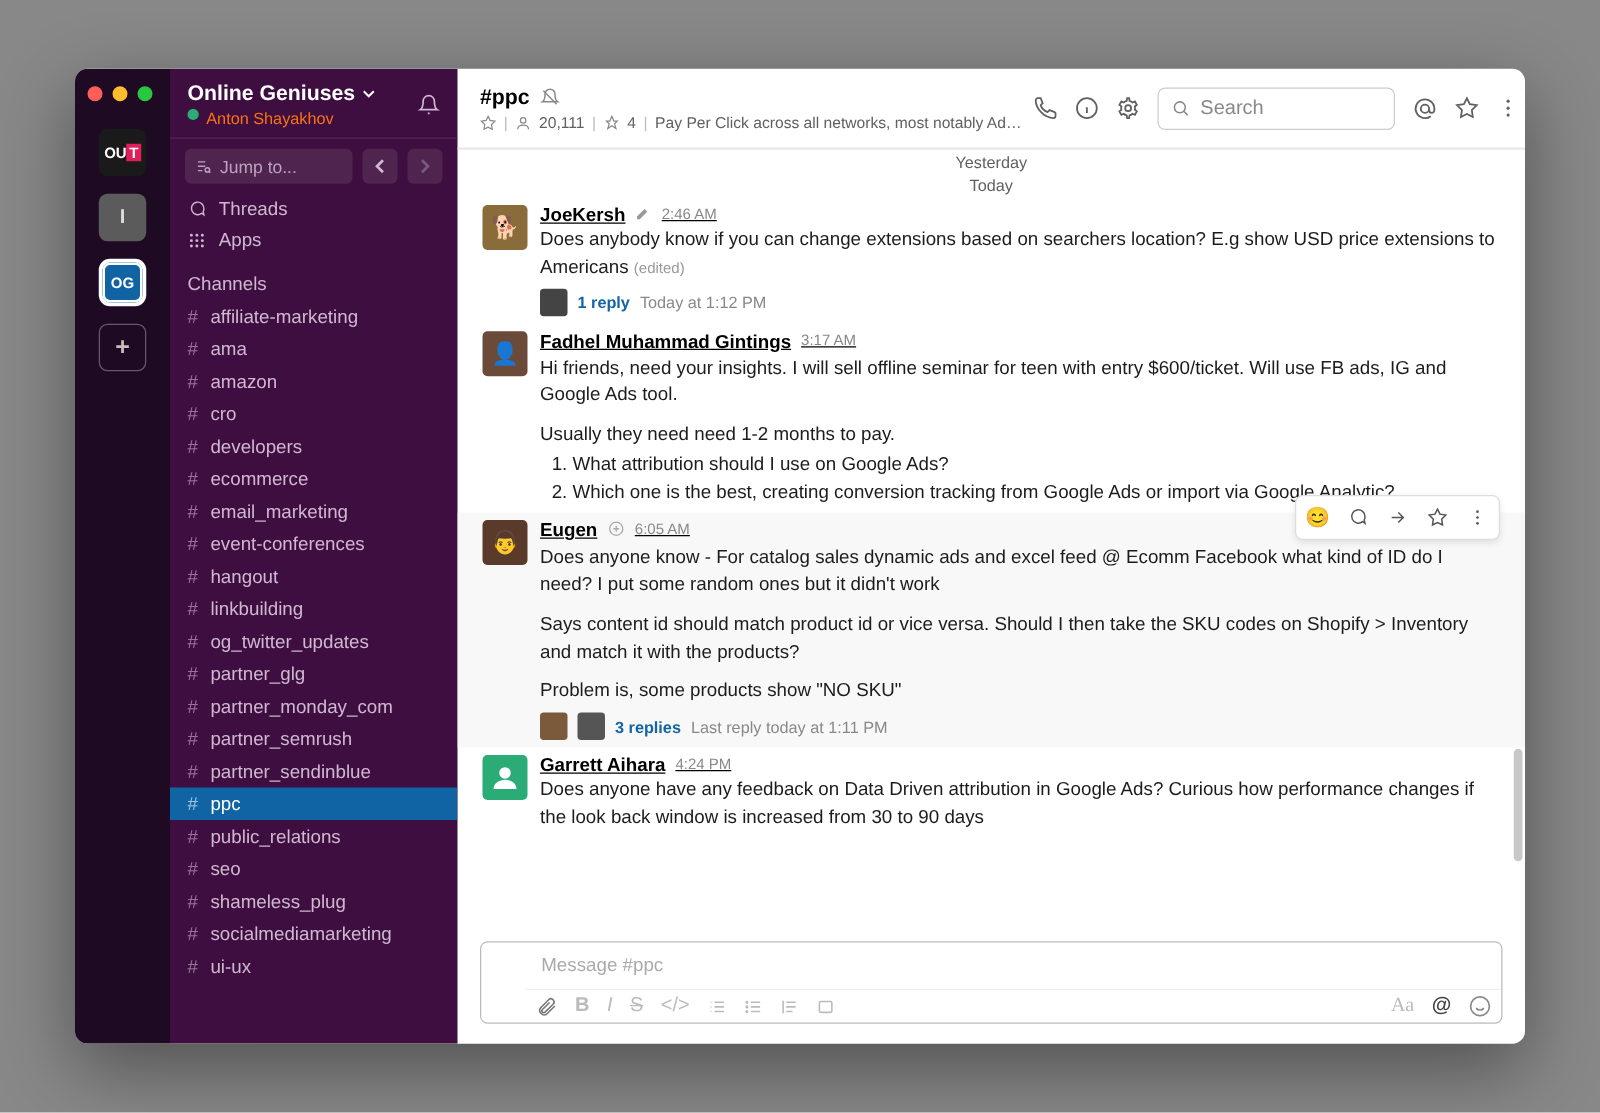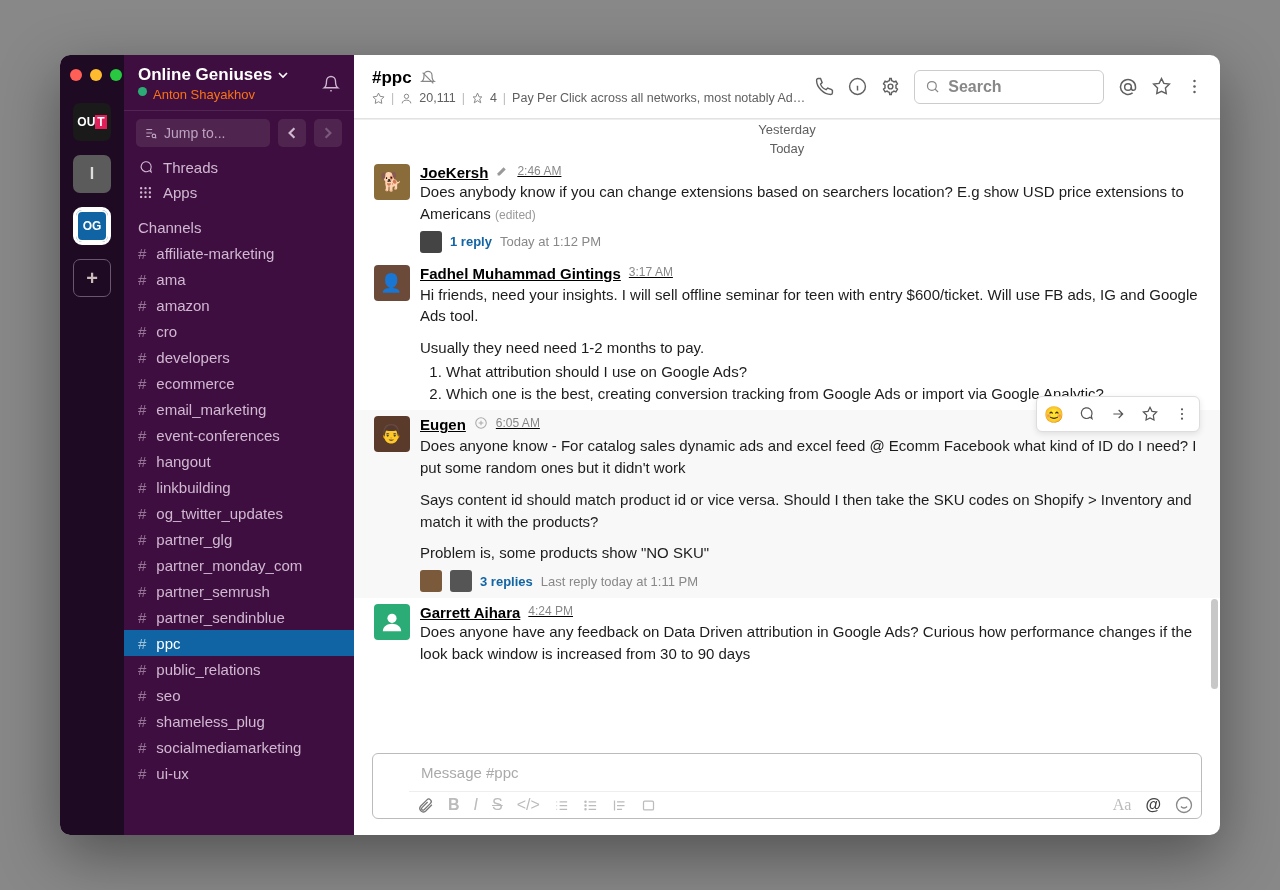--- a/index.html
+++ b/index.html
@@ -16,21 +16,21 @@
   width: 1160px;
   height: 780px;
   background: #fff;
   border-radius: 10px;
   overflow: hidden;
   display: flex;
   box-shadow: 0 20px 60px rgba(0,0,0,.4);
 }
 
 .ws-strip {
-  width: 64px;
+  width: 76px;
   background: #1f0a24;
   display: flex;
   flex-direction: column;
   align-items: center;
   padding-top: 8px;
   gap: 14px;
 }
 .traffic {
   display: flex;
   gap: 8px;
@@ -79,21 +79,21 @@
 .sb-list { overflow-y:auto; flex:1;}
 .ch-item { padding:2px 14px 2px 14px; display:flex; align-items:center; gap:10px; cursor:pointer; font-size:15px; height:26px;}
 .ch-item .hash{opacity:.6; font-weight:300;}
 .ch-item.active { background:#1164a3; color:#fff;}
 
 .main { flex:1; display:flex; flex-direction:column; min-width:0;}
 .topbar { height:64px; border-bottom:1px solid #e2e2e2; display:flex; align-items:center; padding:0 18px 0 18px; gap:10px;}
 .ch-title { font-weight:900; font-size:17px;}
 .ch-meta { color:#616061; font-size:12.5px; display:flex; align-items:center; gap:6px; margin-top:3px;}
 .ch-meta .sep{color:#bbb;}
-.top-actions{margin-left:auto; display:flex; align-items:center; gap:14px; color:#616061;font-weight:bold;}
+.top-actions{margin-left:auto; display:flex; align-items:center; gap:14px; color:#616061;}
 .search { width:190px; height:34px; border:1px solid #ccc; border-radius:6px; display:flex; align-items:center; gap:8px; padding:0 10px; color:#888;}
 .icon-btn{cursor:pointer; color:#616061;}
 .divider-label{ text-align:center; color:#616061; font-size:13px; padding:2px 0;}
 .messages{ flex:1; overflow-y:auto; padding-bottom:10px; position:relative;}
 .msg{ display:flex; gap:10px; padding:6px 20px; }
 .msg.hover{ background:#f8f8f8;}
 .avatar{ width:36px; height:36px; border-radius:4px; flex-shrink:0; background:#888; display:flex; align-items:center; justify-content:center; color:#fff; font-size:18px;}
 .msg-body{ flex:1; min-width:0;}
 .msg-head{ display:flex; align-items:flex-start; gap:8px;text-decoration:underline;}
 .msg-user{ font-weight:900; font-size:15px;}

